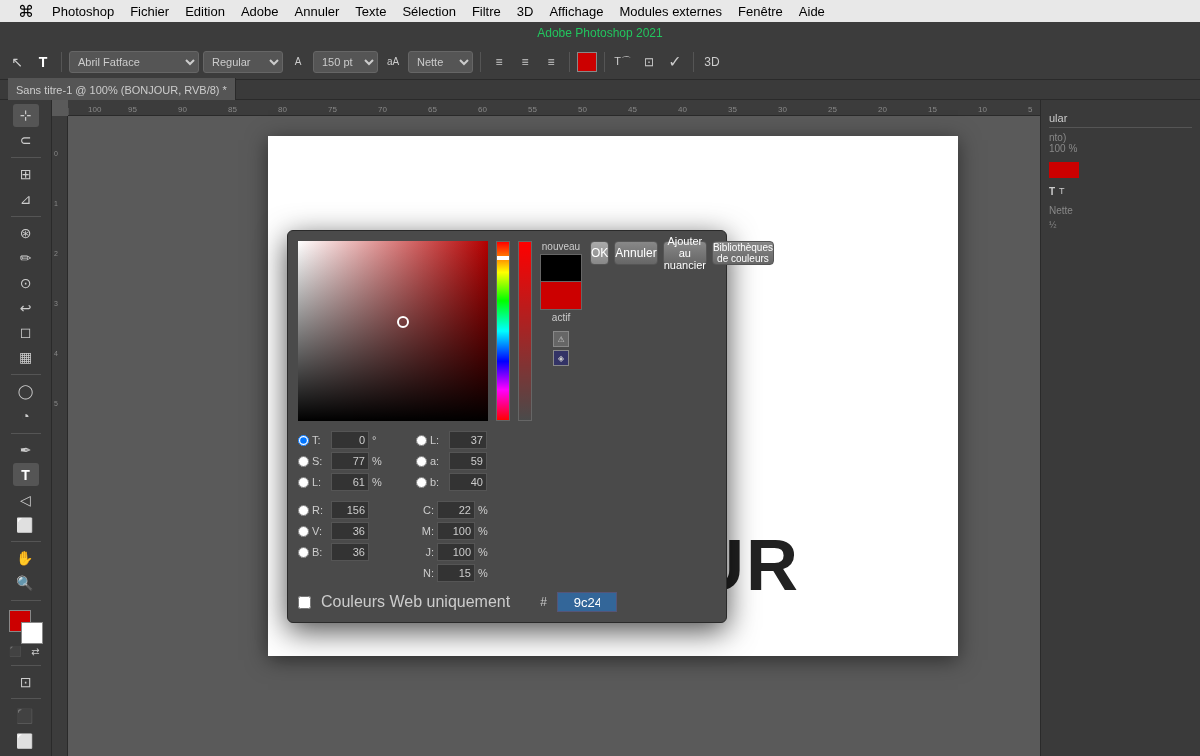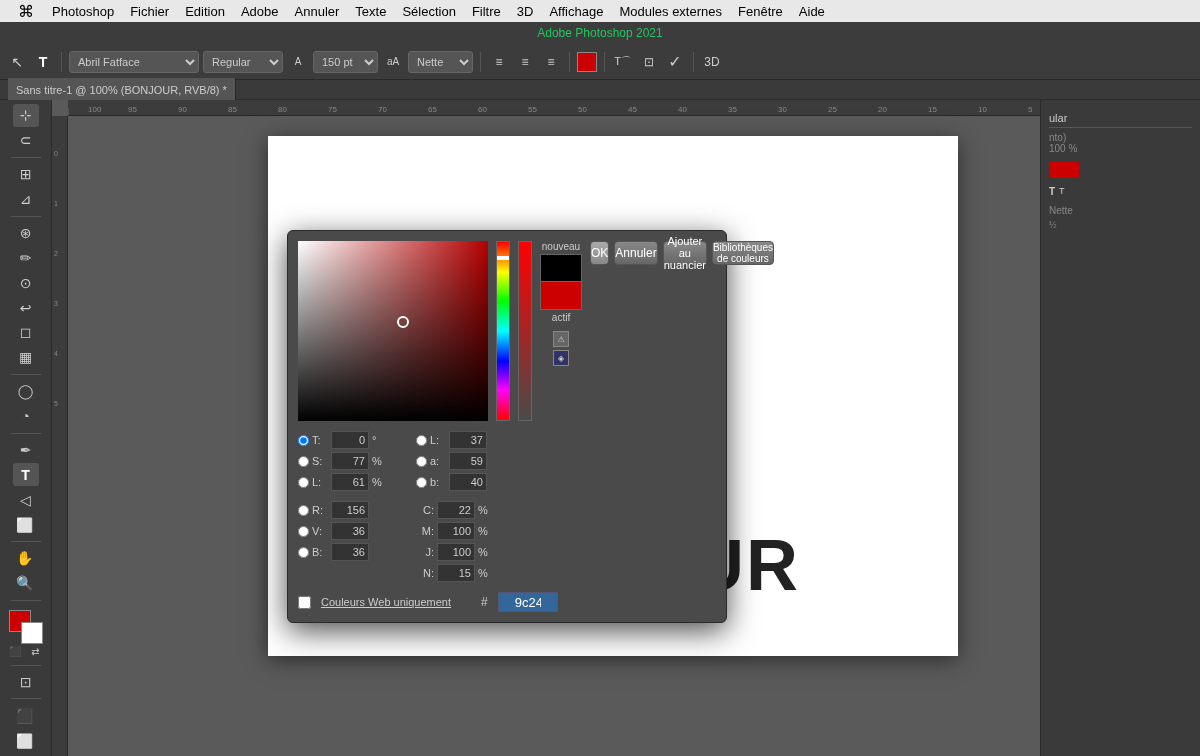--- a/index.html
+++ b/index.html
@@ -359,21 +359,21 @@
           <div class="value-row" style="display:flex; align-items:center; gap:3px; font-size:11px; color:#ccc;">
             <span style="width:18px; text-align:right;">N:</span>
             <input type="text" style="width: 38px; height: 18px; background: rgb(51, 51, 51); border: 1px solid rgb(85, 85, 85); color: rgb(204, 204, 204); font-size: 11px; padding: 0px 3px; text-align: right;" value="15">
             <span style="width:14px;">%</span>
           </div>
         </div>
       </div>
 
       <div style="display:flex; align-items:center; padding:4px 10px 10px 10px; gap:10px;">
         <input type="checkbox" style="">
-        <span style="font-size:11px; color:#ccc;text-decoration:underline;">Couleurs Web uniquement</span>
+        <span style="font-size:16px; color:#ccc;">Couleurs Web uniquement</span>
         <span style="font-size:12px; color:#ccc; margin-left:20px;">#</span>
         <input type="text" style="width: 60px; height: 20px; background: rgb(51, 102, 153); border: 1px solid rgb(85, 85, 119); color: rgb(255, 255, 255); font-size: 13px; padding: 0px 16px;" value="9c2424">
       </div>
     </div>
 
   </div>
 
   <div id="right-panel" style="width:160px; background:#3a3a3a; border-left:1px solid #2a2a2a; flex-shrink:0; font-size:11px; color:#ccc; padding:4px; overflow:hidden;">
     <div style="font-size:11px; color:#ccc; padding:4px;">
       <div style="height:20px; border-bottom:1px solid #555; margin-bottom:4px; display:flex; align-items:center; gap:4px;">

